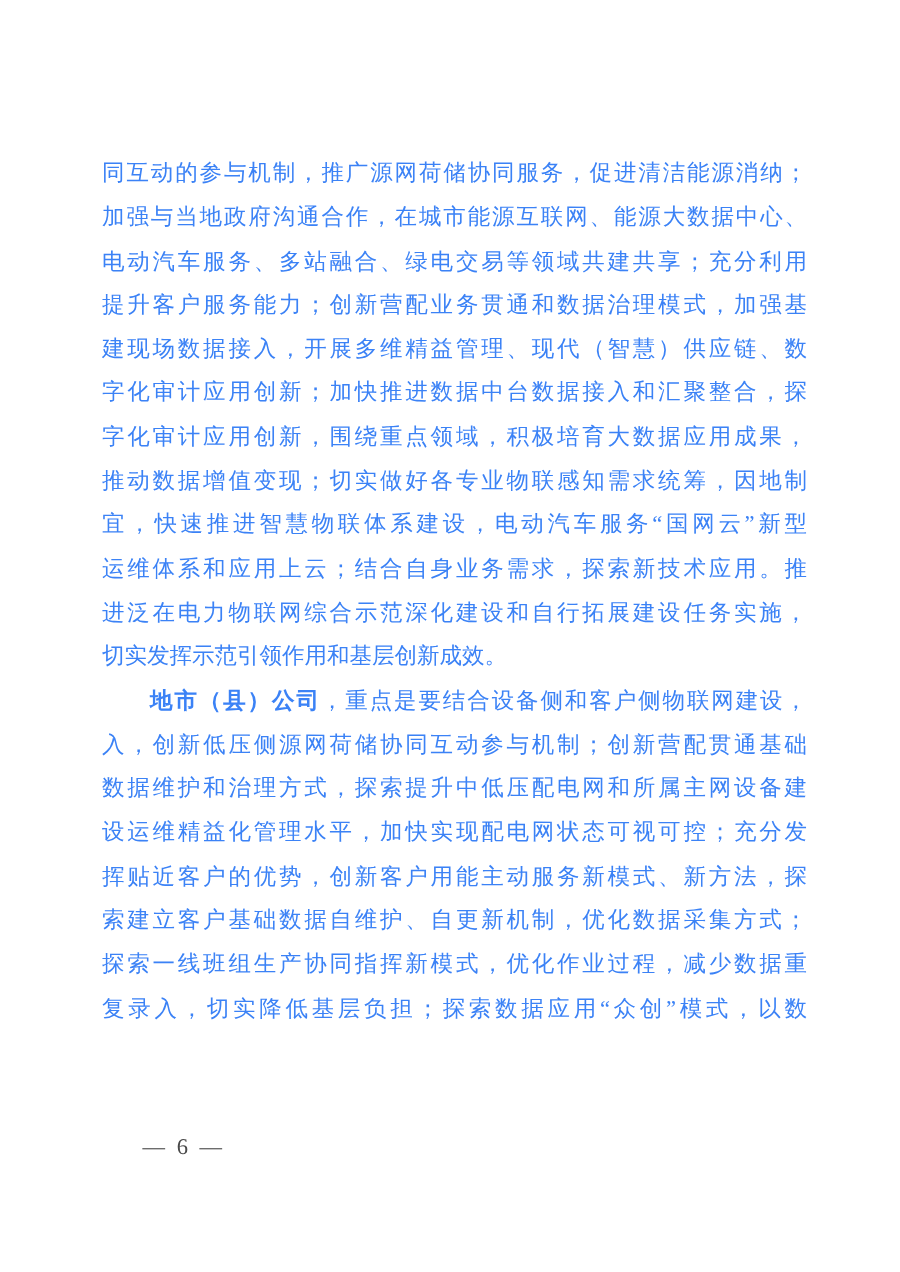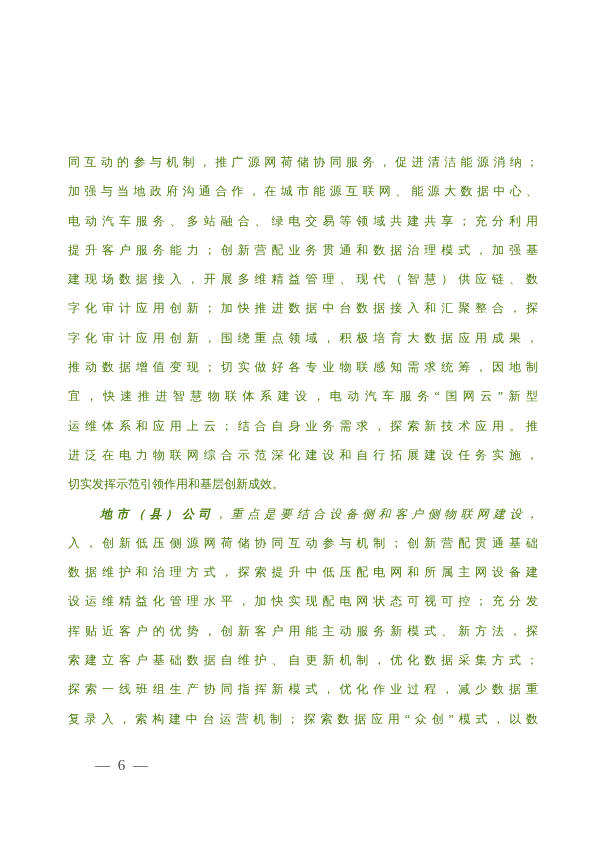--- a/index.html
+++ b/index.html
@@ -13,37 +13,35 @@
     height: 848px;
     background: #ffffff;
     overflow: hidden;
     font-family: "Liberation Serif", "DejaVu Serif", serif;
   }
   .text-block {
     position: absolute;
     left: 68px;
     top: 102px;
     width: 470px;
-    color: #4d7c0f;
-    font-size: 12px;
+    color: #3b82f6;
+    font-size: 15px;
     line-height: 29.3px;
-    margin-top: 46px;
   }
   .line {
     text-align: justify;
     text-align-last: justify;
     height: 29.3px;
     overflow: hidden;
   }
   .line.p1-last {
     text-align-last: left;
   }
   .line.p2-first {
     padding-left: 32px; 
-    font-style: italic;
   }
   .lead-bold {
     font-weight: bold;
   }
   .footer {
     position: absolute;
     left: 95px;
     top: 757px;
     font-size: 15px;
     color: #4a4a4a;
@@ -74,19 +72,19 @@
     <div class="para">
       <div class="line p2-first">
         <span class="lead-bold">地市（县）公司</span><span>，重点是要结合设备侧和客户侧物联网建设，</span>
       </div>
       <div class="line">入，创新低压侧源网荷储协同互动参与机制；创新营配贯通基础</div>
       <div class="line">数据维护和治理方式，探索提升中低压配电网和所属主网设备建</div>
       <div class="line">设运维精益化管理水平，加快实现配电网状态可视可控；充分发</div>
       <div class="line">挥贴近客户的优势，创新客户用能主动服务新模式、新方法，探</div>
       <div class="line">索建立客户基础数据自维护、自更新机制，优化数据采集方式；</div>
       <div class="line">探索一线班组生产协同指挥新模式，优化作业过程，减少数据重</div>
-      <div class="line">复录入，索构建中台运营机制；探索数据应用“众创”模式，以数</div>
+      <div class="line">复录入，切实降低基层负担；探索数据应用“众创”模式，以数</div>
     </div>
 
   </div>
 
   <div class="footer">— 6 —</div>
 </div>
 
 </body></html>

